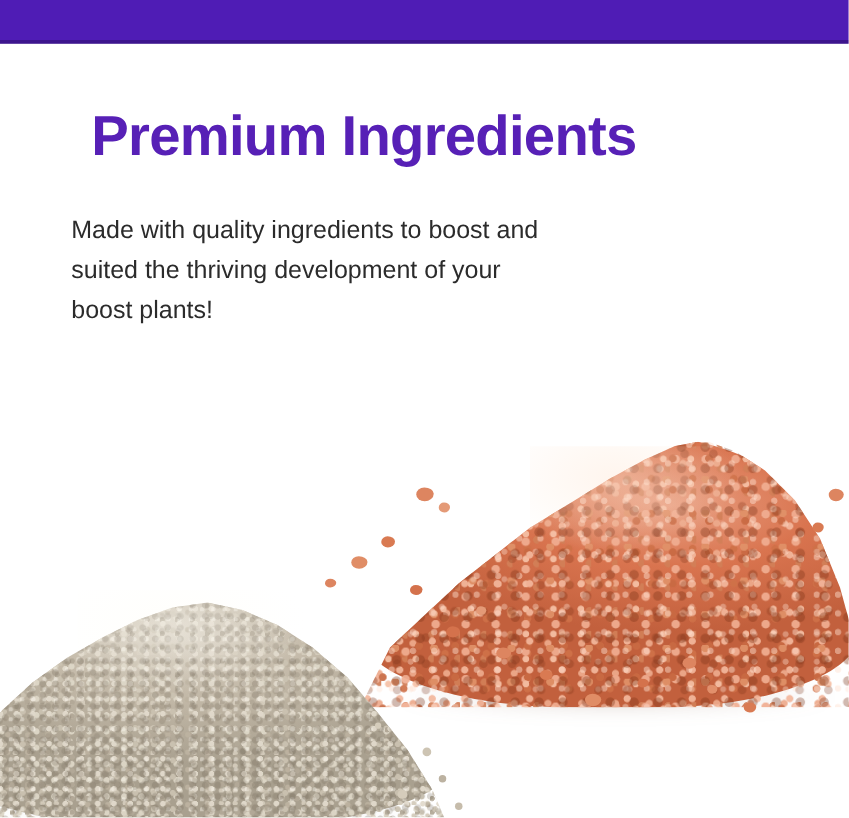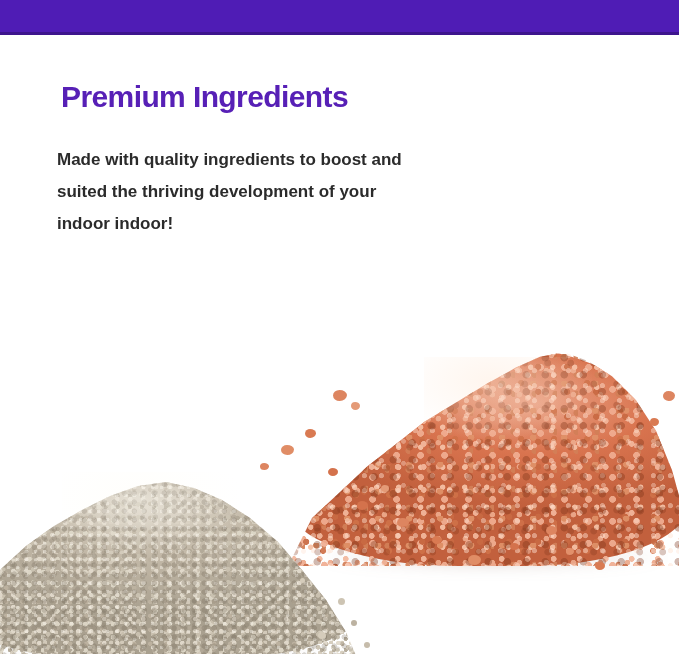--- a/index.html
+++ b/index.html
@@ -28,38 +28,38 @@
 
   
   .text-block {
     position: absolute;
     left: 57px;
     top: 66px;
     width: 520px;
     z-index: 5;
   }
   .headline {
-    margin: 4px;
+    margin: 16px;
     color: #5720b6;
-    font-size: 30px;
+    font-size: 45px;
     font-weight: bold;
     line-height: 54px;
     letter-spacing: -0.6px;
     font-family: "Liberation Sans", sans-serif;
   }
   .headline .hl-line {
     display: block;
     white-space: nowrap;
   }
   .subcopy {
     margin: 0;
     padding-top: 16px;
     color: #2b2b2b;
-    font-size: 17px;
-    font-weight: bold;
+    font-size: 20px;
+    font-weight: normal;
     line-height: 32px;
     font-family: "Liberation Sans", sans-serif;
   }
   .subcopy .sc-line {
     display: block;
     white-space: nowrap;
   }
 
   
   .photo-area {
@@ -226,21 +226,21 @@
 
 <div class="text-block">
 
   <h1 class="headline">
     <span class="hl-line">Premium Ingredients</span>
   </h1>
 
   <p class="subcopy">
     <span class="sc-line">Made with quality ingredients to boost and</span>
     <span class="sc-line">suited the thriving development of your</span>
-    <span class="sc-line">indoor indoor!</span>
+    <span class="sc-line">boost plants!</span>
   </p>
 
 </div>
 
 <div class="photo-area">
 
   <div class="pile pile-orange">
     <div class="pile-shadow"></div>
     <div class="pile-mound"></div>
     <div class="grain-layer"></div>

